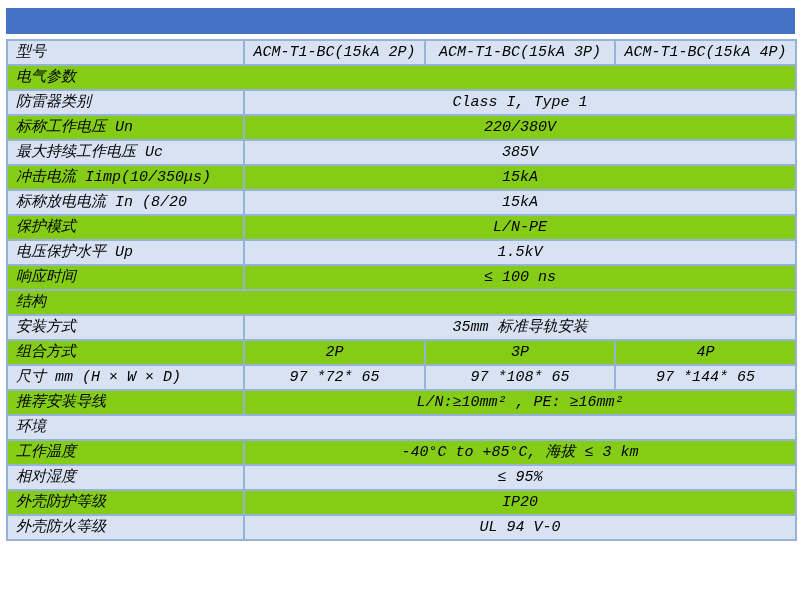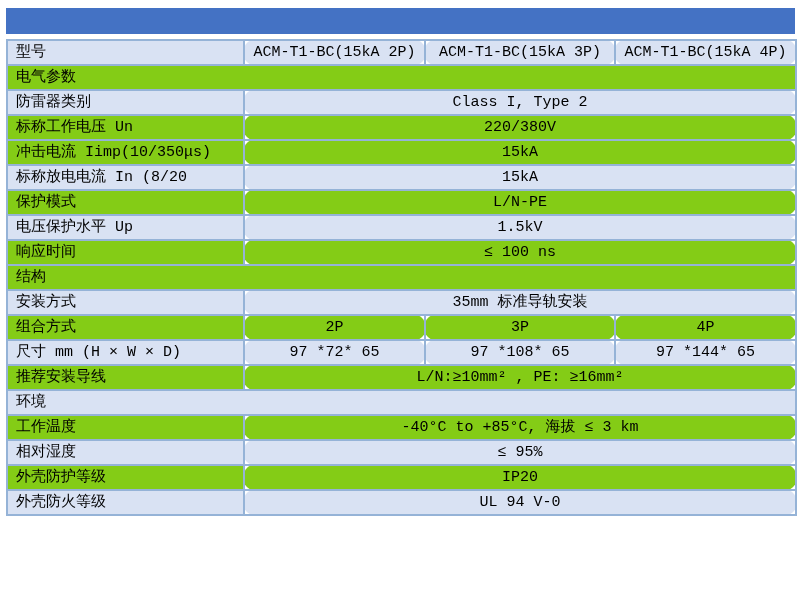--- a/index.html
+++ b/index.html
@@ -10,20 +10,21 @@
     height: 612px;
     font-family: "Liberation Mono", "DejaVu Sans Mono", "DejaVu Sans", monospace;
     color: #000000;
   }
   .page {
     box-sizing: border-box;
     width: 801px;
     height: 612px;
     padding: 8px 6px 0 6px;
     background: #ffffff;
+    font-style: italic;
   }
   .title-bar {
     width: 789px;
     height: 26px;
     background: #4472C4;
     margin-bottom: 5px;
   }
   table.spec {
     border-collapse: collapse;
     table-layout: fixed;
@@ -34,21 +35,21 @@
     border: 2px solid #95B3D7;
     height: 23px;
     line-height: 23px;
     padding: 0 8px;
     overflow: hidden;
     white-space: nowrap;
     background: #84cc16;
   }
   table.spec tr.shade td { background: #D9E2F3; }
   td.label  { text-align: left; }
-  td.value  { text-align: center; border-radius: 10px; }
+  td.value  { text-align: center; }
   col.c-label { width: 237px; }
   col.c-1 { width: 181px; }
   col.c-2 { width: 190px; }
   col.c-3 { width: 181px; }
 </style>
 </head>
 <body>
 
 <div class="page">
 
@@ -69,28 +70,32 @@
         <td class="value">ACM-T1-BC(15kA 3P)</td>
         <td class="value">ACM-T1-BC(15kA 4P)</td>
       </tr>
 
       <tr>
         <td class="label" colspan="4">电气参数</td>
       </tr>
 
       <tr class="shade">
         <td class="label">防雷器类别</td>
-        <td class="value" colspan="3">Class I, Type 2</td>
+        <td class="value" colspan="3">Class I, Type 1</td>
       </tr>
 
       <tr>
         <td class="label">标称工作电压 Un</td>
         <td class="value" colspan="3">220/380V</td>
       </tr>
 
+      <tr class="shade">
+        <td class="label">最大持续工作电压 Uc</td>
+        <td class="value" colspan="3">385V</td>
+      </tr>
 
       <tr>
         <td class="label">冲击电流 Iimp(10/350μs)</td>
         <td class="value" colspan="3">15kA</td>
       </tr>
 
       <tr class="shade">
         <td class="label">标称放电电流 In (8/20</td>
         <td class="value" colspan="3">15kA</td>
       </tr>

